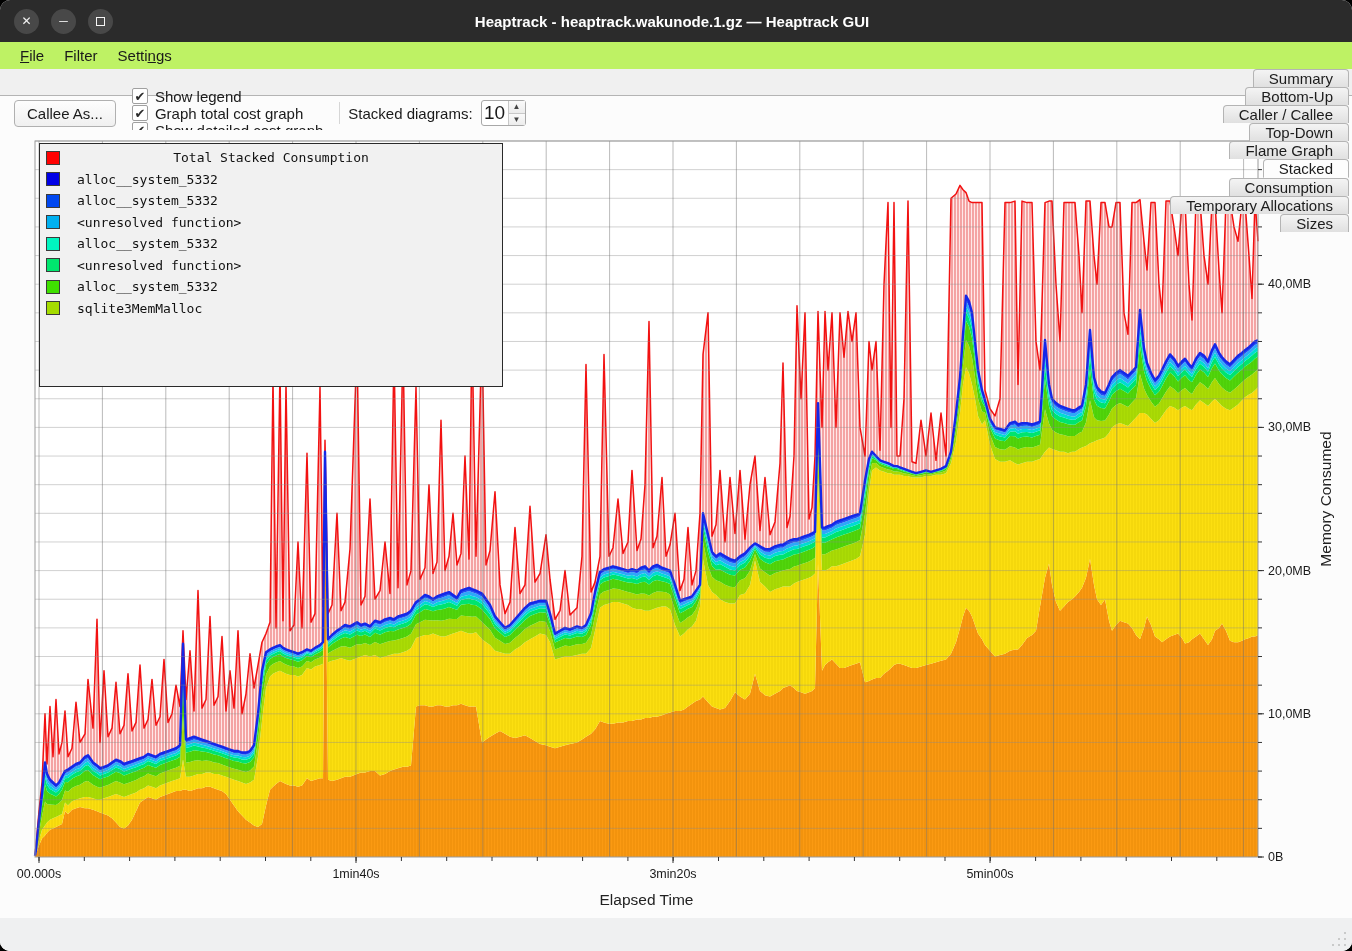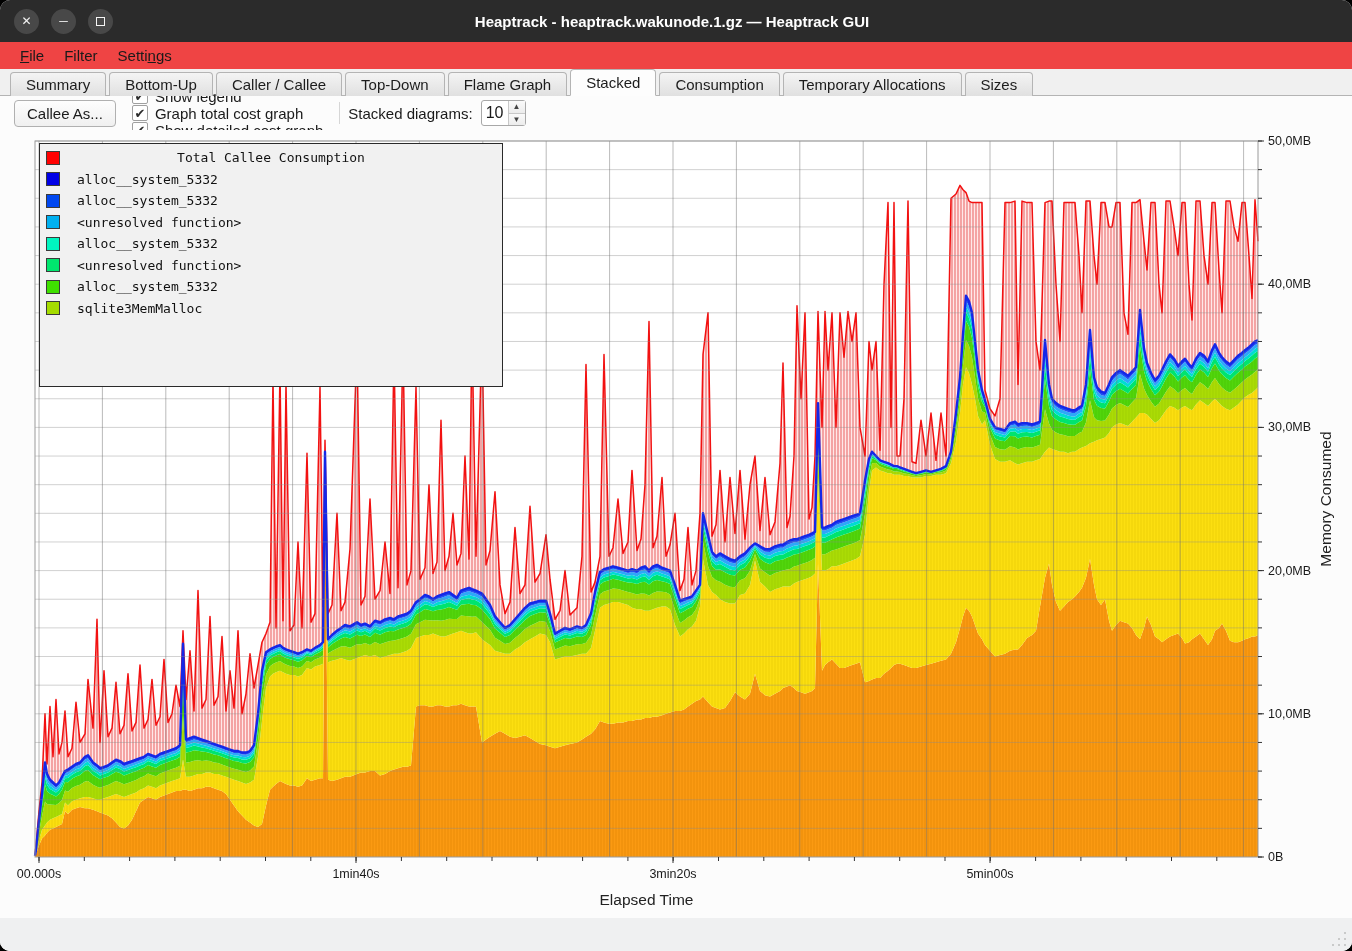--- a/index.html
+++ b/index.html
@@ -9,44 +9,44 @@
   
   .titlebar{position:absolute;left:0;top:0;width:100%;height:42px;background:#2b2b2b;
             display:flex;align-items:center;}
   .winbtns{display:flex;gap:12px;margin-left:14px;}
   .winbtn{width:25px;height:25px;border-radius:50%;background:#484848;color:#f5f5f5;
           display:flex;align-items:center;justify-content:center;font-size:12px;line-height:1;cursor:default;}
   .winbtn .sq{width:9px;height:9px;border:1.4px solid #f5f5f5;display:block;}
   .title-text{position:absolute;left:0;right:8px;text-align:center;color:#ffffff;
               font-weight:bold;font-size:15px;pointer-events:none;}
   
-  .menubar{position:absolute;left:0;top:42px;width:100%;height:27px;background:#ef4444;
+  .menubar{position:absolute;left:0;top:42px;width:100%;height:27px;background:#bef264;
            display:flex;align-items:center;padding-left:10px;font-size:15px;color:#1a1a1a;}
   .menu-item{padding:3px 10px;border-radius:3px;}
   .menu-item u{text-decoration:underline;}
   
   .tabbar{position:absolute;left:0;top:69px;width:100%;height:27px;background:#f0f0f0;
-          display:flex;align-items:flex-end;padding-left:10px;}
+          display:flex;align-items:flex-end;padding-left:10px;flex-direction:column;}
   .tabbar::after{content:"";position:absolute;left:0;bottom:0;width:100%;height:1px;background:#b4b4b4;}
   .tab{position:relative;height:24px;display:flex;align-items:center;padding:0 15px;
        font-size:15px;color:#1c1c1c;background:linear-gradient(#f4f4f4,#e0e0e0);
        border:1px solid #b4b4b4;border-bottom:none;border-radius:4px 4px 0 0;margin-right:3px;z-index:1;}
   .tab.active{background:#fdfdfd;height:27px;z-index:3;border-bottom:1px solid #fdfdfd;}
   
   .toolbar{position:absolute;left:0;top:96px;width:100%;height:34px;background:#fcfcfc;
            display:flex;align-items:center;font-size:15px;color:#1a1a1a;}
   .btn{margin-left:14px;padding:4px 12px;border:1px solid #b0b0b0;border-radius:4px;
        background:linear-gradient(#fdfdfd,#f0f0f0);font-size:15px;color:#1a1a1a;}
   .cb-group{display:flex;align-items:center;margin-left:16px;}
   .checkbox{width:16px;height:16px;border:1px solid #a0a0a0;border-radius:2px;background:#fff;
             display:flex;align-items:center;justify-content:center;font-size:13px;color:#2b2b2b;margin-right:7px;}
   .vsep{width:1px;height:22px;background:#d6d6d6;margin:0 8px 0 16px;}
   .spin{display:flex;align-items:stretch;margin-left:8px;border:1px solid #a8a8a8;border-radius:3px;
         background:#fff;height:26px;}
-  .spin-val{width:26px;display:flex;align-items:center;justify-content:center;font-size:16px;}
+  .spin-val{width:26px;display:flex;align-items:center;justify-content:center;font-size:19px;}
   .spin-btns{display:flex;flex-direction:column;border-left:1px solid #c8c8c8;width:17px;}
   .spin-btn{flex:1;display:flex;align-items:center;justify-content:center;font-size:8px;color:#444;
             background:linear-gradient(#fafafa,#ececec);}
   .spin-btn:first-child{border-bottom:1px solid #c8c8c8;}
   
   .content{position:absolute;left:0;top:130px;width:1352px;height:821px;background:#fcfcfc;}
   
   .legend{position:absolute;left:39px;top:13px;width:464px;height:244px;background:#f1f1f1;
           border:1px solid #2a2a2a;font-family:"DejaVu Sans Mono","Liberation Mono",monospace;
           font-size:13px;color:#111;padding-top:3px;z-index:5;}
@@ -277,21 +277,21 @@
         <line x1="1258" y1="154.20000000000005" x2="1264" y2="154.20000000000005" stroke="#333333" stroke-width="1"></line>
         <text x="1268" y="158.20000000000005" text-anchor="start" fill="#1a1a1a" font-size="12.5" font-family="Liberation Sans, DejaVu Sans, sans-serif">40,0MB</text>
         <line x1="1258" y1="11" x2="1264" y2="11" stroke="#333333" stroke-width="1"></line>
         <text x="1268" y="15" text-anchor="start" fill="#1a1a1a" font-size="12.5" font-family="Liberation Sans, DejaVu Sans, sans-serif">50,0MB</text>
         <text x="646.5" y="775" text-anchor="middle" fill="#222" font-size="15.5" font-family="Liberation Sans, DejaVu Sans, sans-serif">Elapsed Time</text>
         <text x="1331" y="369" text-anchor="middle" fill="#222" font-size="15.5" font-family="Liberation Sans, DejaVu Sans, sans-serif" transform="rotate(-90 1331 369)">Memory Consumed</text>
       </svg>
     <div class="legend" id="legend">
         <div class="legend-row">
           <span class="legend-swatch" style="background:#ff0000"></span>
-          <span class="legend-title">Total Callee Consumption</span>
+          <span class="legend-title">Total Stacked Consumption</span>
         </div>
         <div class="legend-row">
           <span class="legend-swatch" style="background: rgb(0, 0, 230);"></span>
           <span class="legend-label">alloc__system_5332</span>
         </div>
         <div class="legend-row">
           <span class="legend-swatch" style="background: rgb(0, 71, 240);"></span>
           <span class="legend-label">alloc__system_5332</span>
         </div>
         <div class="legend-row">

